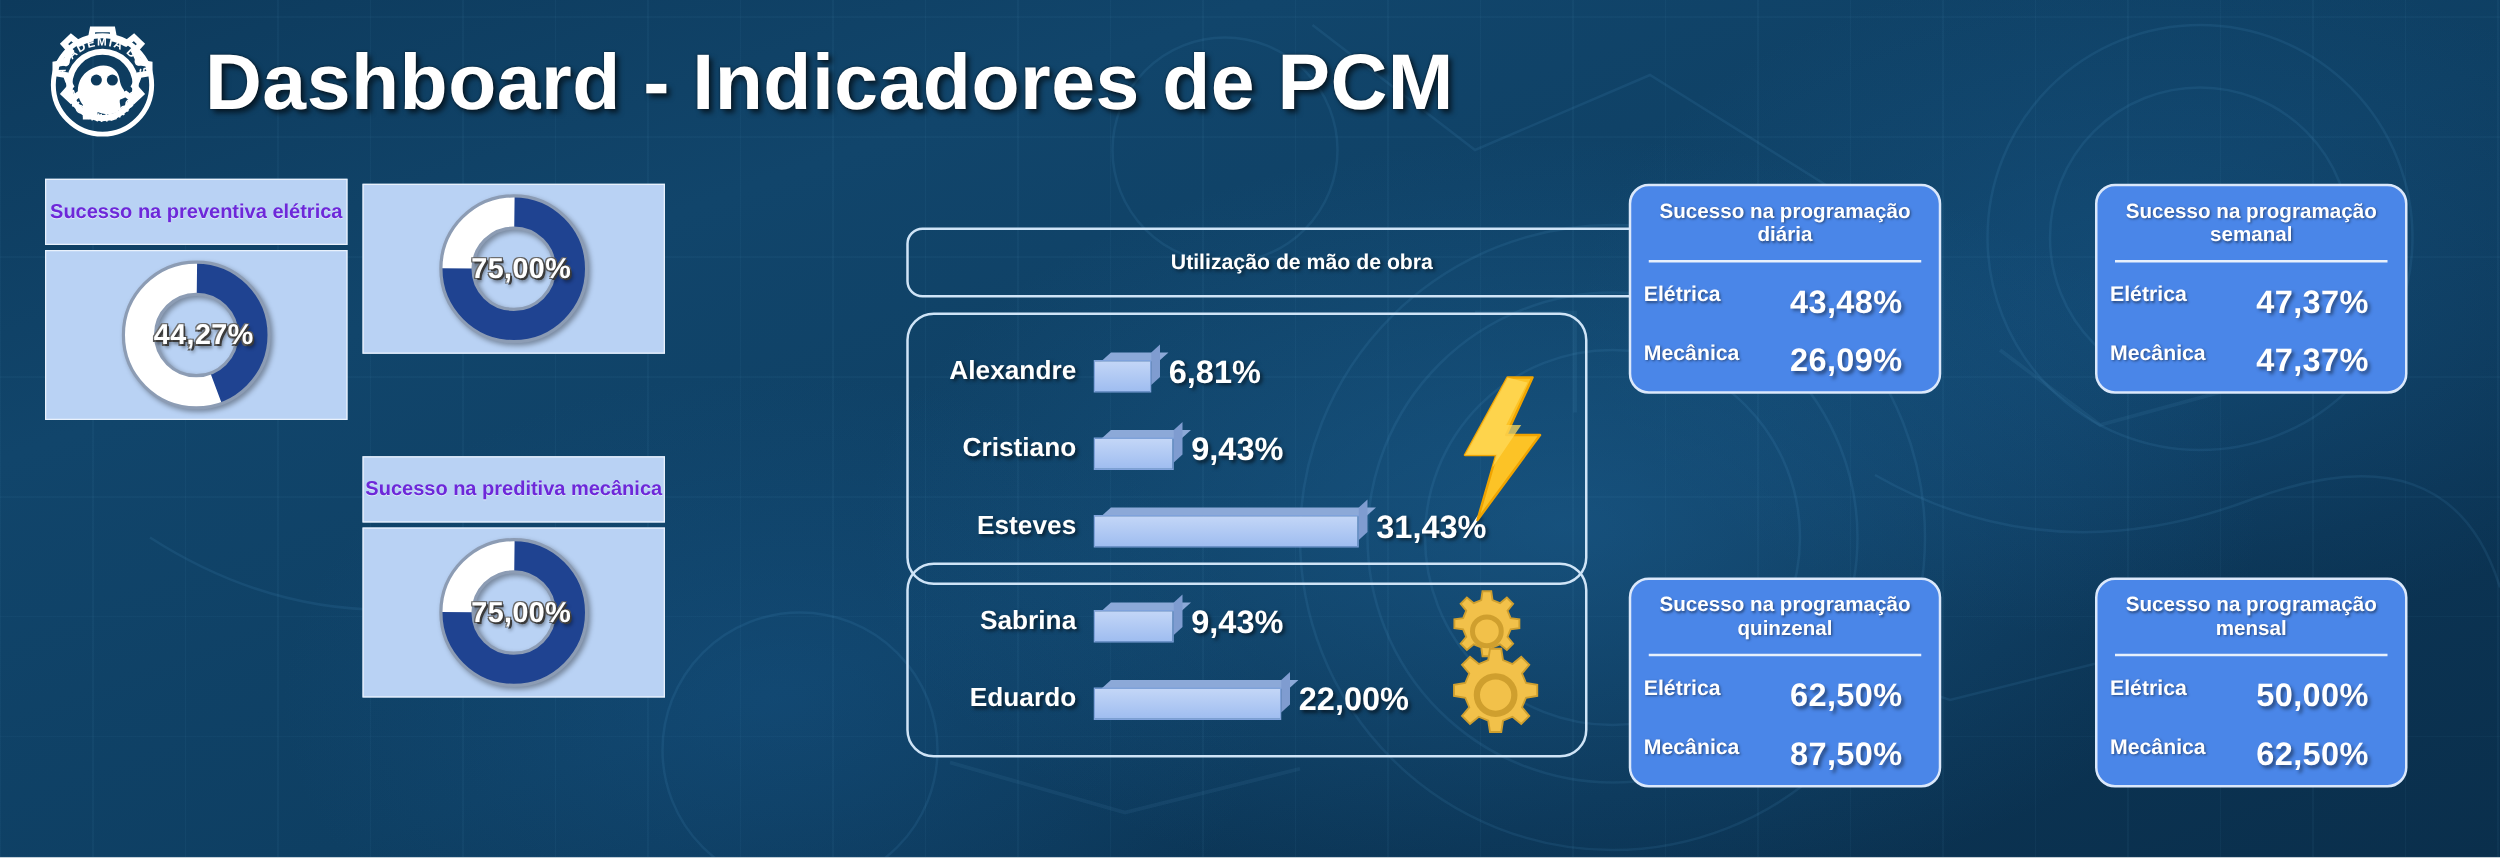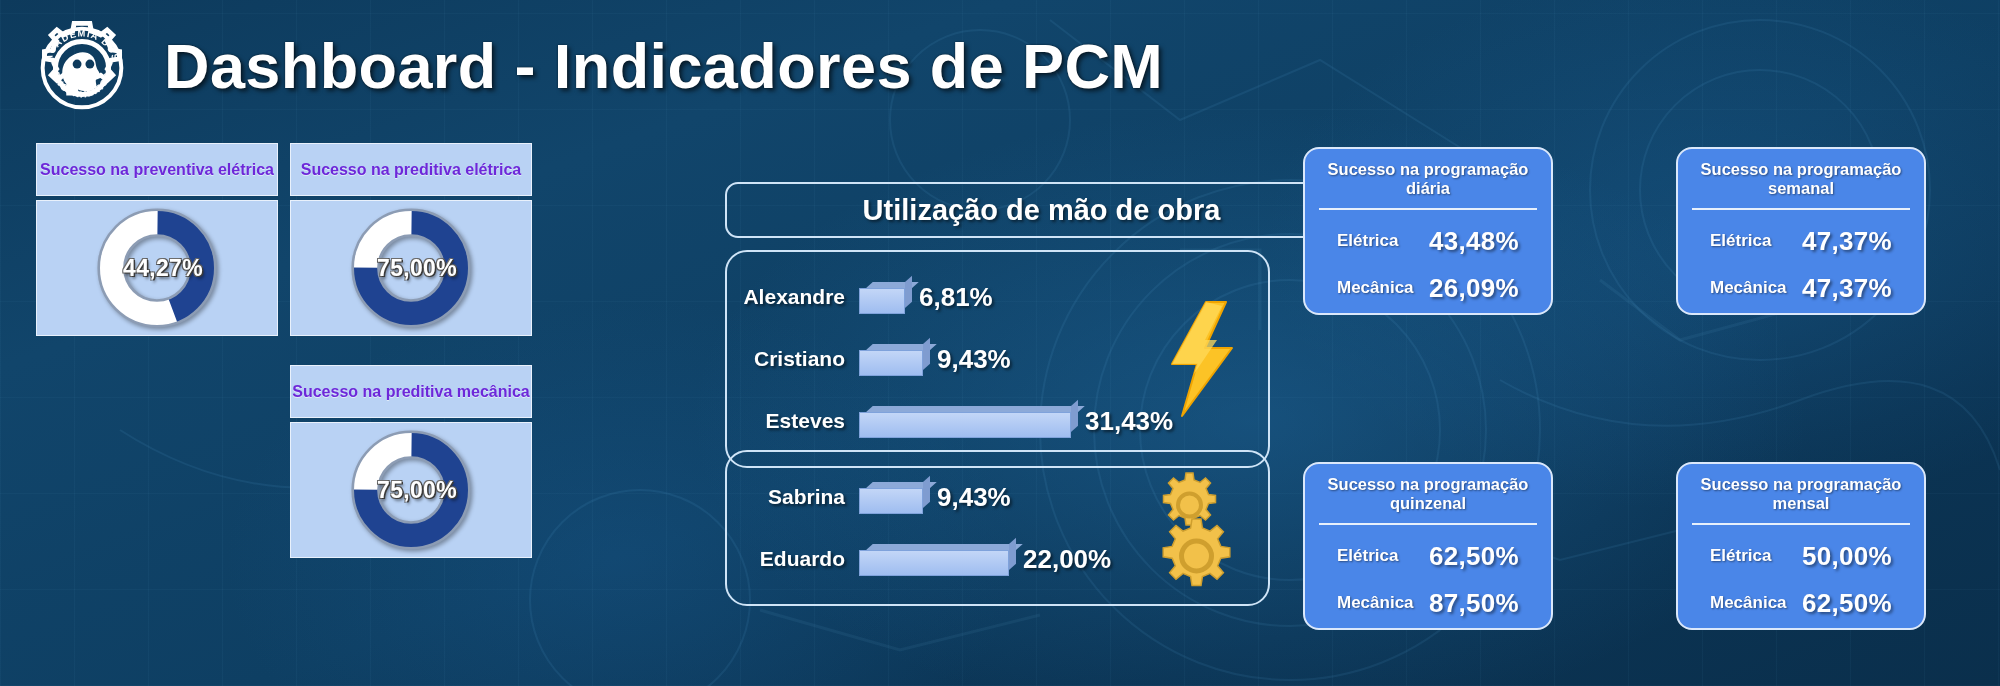--- a/index.html
+++ b/index.html
@@ -59,29 +59,29 @@
     text-align: center; font-size: 23px; font-weight: bold; color: #ffffff;
     text-shadow: 1.5px 1.5px 0 #3a3a3a, -1px -1px 0 #6d6d6d, 1px -1px 0 #5a5a5a, -1px 1px 0 #5a5a5a, 2px 3px 3px rgba(0,0,0,.45);
     letter-spacing: .3px;
   }
 
   
   .center-title {
     position: absolute; left: 725px; top: 182px; width: 633px; height: 56px;
     border: 2px solid #cfe4f7; border-radius: 13px;
     display: flex; align-items: center; justify-content: center;
-    color: #ffffff; font-size: 29px; font-weight: bold;
+    color: #ffffff; font-size: 17px; font-weight: bold;
     text-shadow: 2px 2px 3px rgba(0,0,0,.5);
   }
   .bar-panel {
     position: absolute; left: 725px; width: 545px;
     border: 2px solid #cfe4f7; border-radius: 22px;
     padding: 14px 0 14px 0;
   }
-  .bar-row { display: flex; align-items: center; height: 62px; position: relative; }
+  .bar-row { display: flex; align-items: center; height: 62px; position: relative; padding-left: 16px; }
   .bar-name {
     width: 132px; text-align: right; padding-right: 14px;
     color: #ffffff; font-size: 21px; font-weight: bold;
     text-shadow: 2px 2px 3px rgba(0,0,0,.55);
     white-space: nowrap;
   }
   .bar3d { position: relative; height: 30px; flex: 0 0 auto; }
   .bar3d .face {
     position: absolute; left: 0; top: 6px; height: 26px; width: 100%;
     background: linear-gradient(180deg, #c3d6f7 0%, #9fbdf0 100%);
@@ -107,21 +107,21 @@
     position: absolute; width: 250px; height: 168px;
     background: #4a86e8; border: 2px solid #dbe8fb; border-radius: 16px;
     padding: 11px 0 0 0; overflow: hidden;
   }
   .kpi-title {
     color: #ffffff; font-size: 16.5px; font-weight: bold; text-align: center;
     line-height: 1.18; padding: 0 12px;
     text-shadow: 1px 1px 2px rgba(0,0,0,.45);
   }
   .kpi-rule { height: 2px; background: #e7f0fc; margin: 9px 14px 0 14px; }
-  .kpi-line { display: flex; align-items: center; margin-top: 16px; padding: 0 32px; }
+  .kpi-line { display: flex; align-items: flex-start; margin-top: 16px; padding: 0 10px; }
   .kpi-label {
     color: #ffffff; font-size: 17px; font-weight: bold; width: 98px;
     text-shadow: 1px 1px 2px rgba(0,0,0,.45); white-space: nowrap;
   }
   .kpi-value {
     color: #ffffff; font-size: 26px; font-weight: bold; flex: 1; text-align: center;
     text-shadow: 2px 2px 3px rgba(0,0,0,.45); letter-spacing: .3px;
   }
 </style>
 </head>
@@ -181,21 +181,20 @@
           <circle cx="21" cy="21" r="15.9" fill="none" stroke="#1f4391" stroke-width="9" stroke-dasharray="44.27 55.73" stroke-dashoffset="25" transform="rotate(0 21 21)"></circle>
           <circle cx="21" cy="21" r="20.4" fill="none" stroke="#8c9cb4" stroke-width="0.9"></circle>
           <circle cx="21" cy="21" r="11.4" fill="none" stroke="#8c9cb4" stroke-width="0.9"></circle>
         </svg>
         <div class="donut-val">44,27%</div>
       </div>
     </div>
   </div>
 
   <div class="donut-card" style="left:290px; top:143px;">
-    <div class="donut-head">Sucesso na preditiva elétrica</div>
     <div class="donut-body">
       <div class="donut">
         <svg viewBox="0 0 42 42" width="120" height="120">
           <circle cx="21" cy="21" r="15.9" fill="none" stroke="#ffffff" stroke-width="9"></circle>
           <circle cx="21" cy="21" r="15.9" fill="none" stroke="#1f4391" stroke-width="9" stroke-dasharray="75 25" stroke-dashoffset="25"></circle>
           <circle cx="21" cy="21" r="20.4" fill="none" stroke="#8c9cb4" stroke-width="0.9"></circle>
           <circle cx="21" cy="21" r="11.4" fill="none" stroke="#8c9cb4" stroke-width="0.9"></circle>
         </svg>
         <div class="donut-val">75,00%</div>
       </div>

